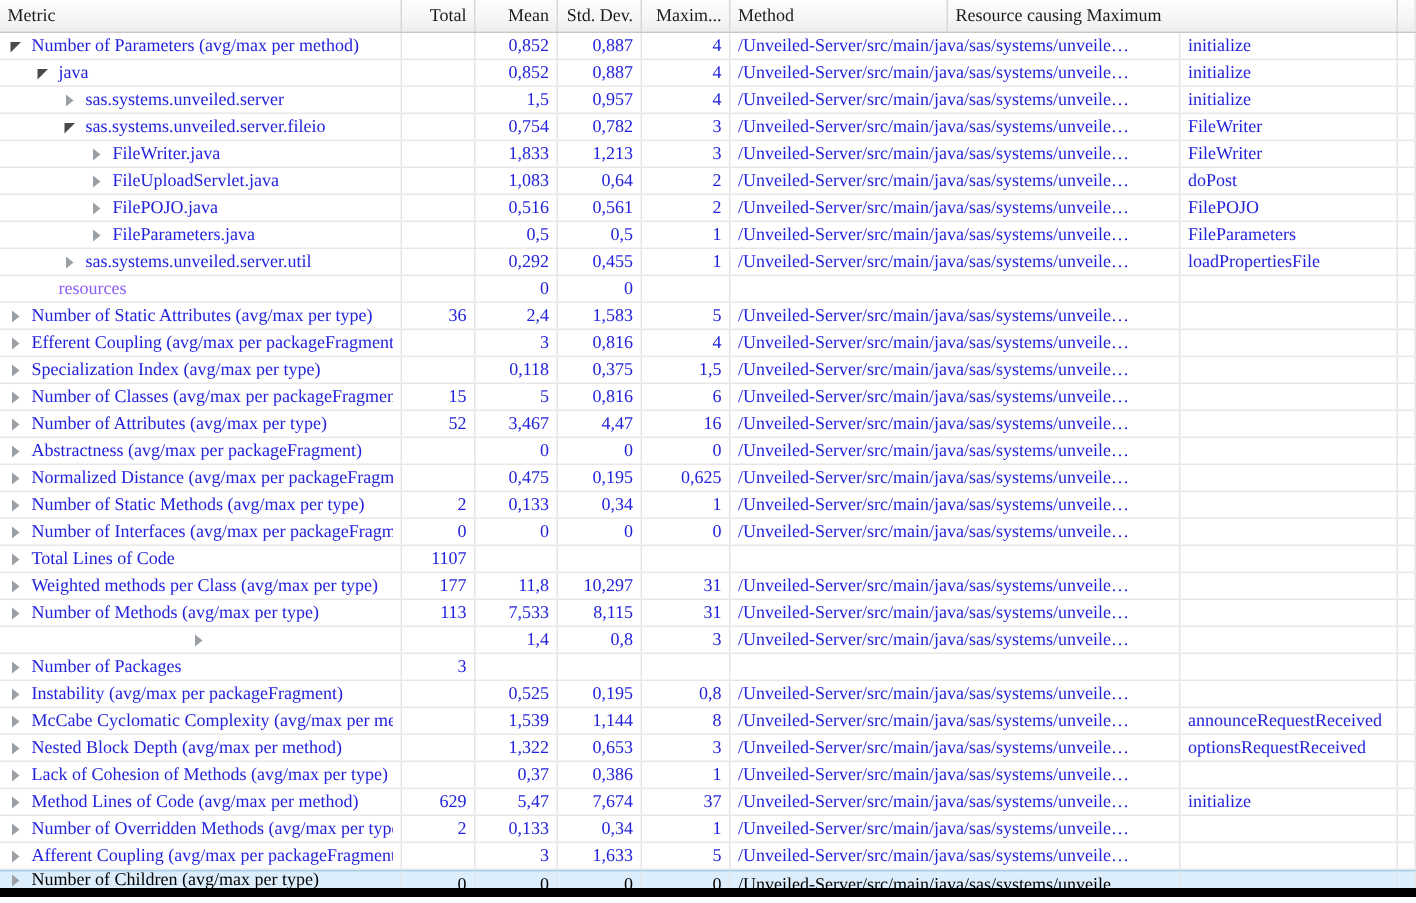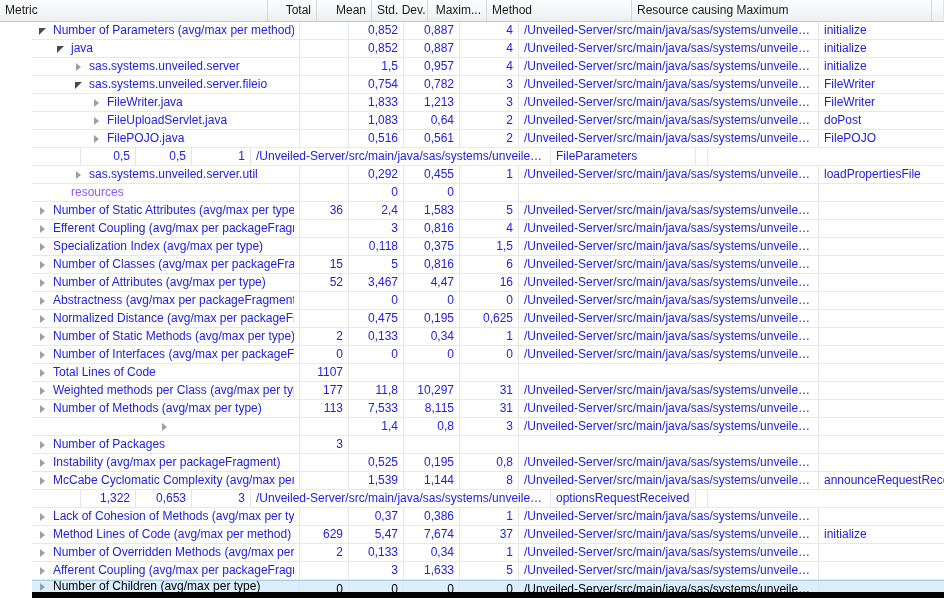--- a/index.html
+++ b/index.html
@@ -13,20 +13,21 @@
     font-size: 12px;
     color: #000000;
     overflow: hidden;
   }
 
   #metrics-view {
     width: 944px;
     height: 602px;
     position: relative;
     background: #ffffff;
+    font-family: Liberation Serif, serif;
   }
 
   
   .thead {
     display: flex;
     height: 22px;
     background: linear-gradient(to bottom, #fdfdfe 0%, #f6f7f8 50%, #eceef0 100%);
     border-bottom: 1px solid #c8c8c8;
     position: relative;
   }
@@ -39,21 +40,20 @@
     border-right: 1px solid #d6d8da;
     overflow: hidden;
     white-space: nowrap;
     flex: 0 0 auto;
   }
   .th.num { text-align: right; }
 
   
   .tbody {
     position: relative;
-    padding-left: 32px;
   }
   .row {
     display: flex;
     height: 18px;
     border-bottom: 1px solid #e8e8e8;
     position: relative;
   }
   .row.selected {
     background: #dceefb;
     border-top: 1px solid #a8cfeb;
@@ -240,20 +240,26 @@
         </div>
         <div class="cell c-total num"></div>
         <div class="cell c-mean num">0,516</div>
         <div class="cell c-std num">0,561</div>
         <div class="cell c-max num">2</div>
         <div class="cell c-resource">/Unveiled-Server/src/main/java/sas/systems/unveile…</div>
         <div class="cell c-method">FilePOJO</div>
         <div class="cell c-pad"></div>
       </div>
       <div class="row">
+        <div class="cell c-metric">
+          <div class="mcell-inner" style="padding-left: 54px;">
+            <span class="twisty collapsed"></span>
+            <span class="mlabel">FileParameters.java</span>
+          </div>
+        </div>
         <div class="cell c-total num"></div>
         <div class="cell c-mean num">0,5</div>
         <div class="cell c-std num">0,5</div>
         <div class="cell c-max num">1</div>
         <div class="cell c-resource">/Unveiled-Server/src/main/java/sas/systems/unveile…</div>
         <div class="cell c-method">FileParameters</div>
         <div class="cell c-pad"></div>
       </div>
       <div class="row">
         <div class="cell c-metric">
@@ -519,20 +525,26 @@
         </div>
         <div class="cell c-total num"></div>
         <div class="cell c-mean num">1,539</div>
         <div class="cell c-std num">1,144</div>
         <div class="cell c-max num">8</div>
         <div class="cell c-resource">/Unveiled-Server/src/main/java/sas/systems/unveile…</div>
         <div class="cell c-method">announceRequestReceived</div>
         <div class="cell c-pad"></div>
       </div>
       <div class="row">
+        <div class="cell c-metric">
+          <div class="mcell-inner" style="padding-left: 0px;">
+            <span class="twisty collapsed"></span>
+            <span class="mlabel">Nested Block Depth (avg/max per method)</span>
+          </div>
+        </div>
         <div class="cell c-total num"></div>
         <div class="cell c-mean num">1,322</div>
         <div class="cell c-std num">0,653</div>
         <div class="cell c-max num">3</div>
         <div class="cell c-resource">/Unveiled-Server/src/main/java/sas/systems/unveile…</div>
         <div class="cell c-method">optionsRequestReceived</div>
         <div class="cell c-pad"></div>
       </div>
       <div class="row">
         <div class="cell c-metric">

